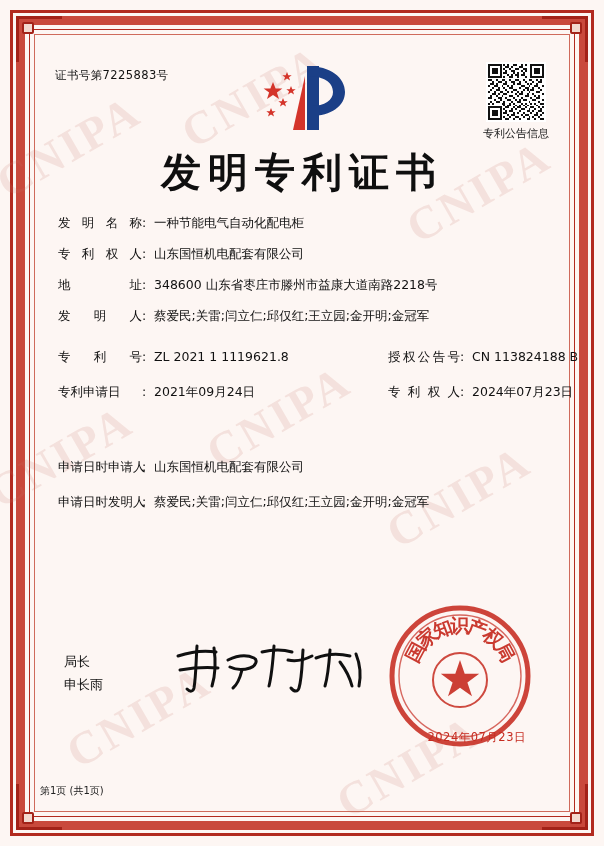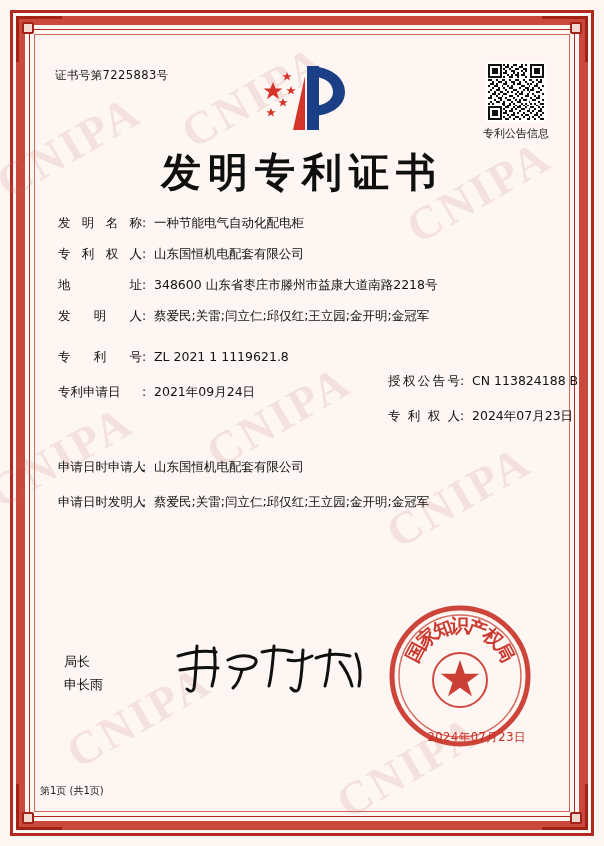--- a/index.html
+++ b/index.html
@@ -187,21 +187,20 @@
     vertical-align: top;
   }
   .f-value {
     display: inline-block;
     vertical-align: top;
   }
   .col2 {
     position: absolute;
     left: 330px;
     top: 0;
-    margin-top: 24px;
   }
   .col2 .f-label { width: 72px; }
 
   .notes {
     position: absolute;
     top: 488px;
     left: 20px;
     right: 16px;
     font-size: 10.5px;
     line-height: 21px;

